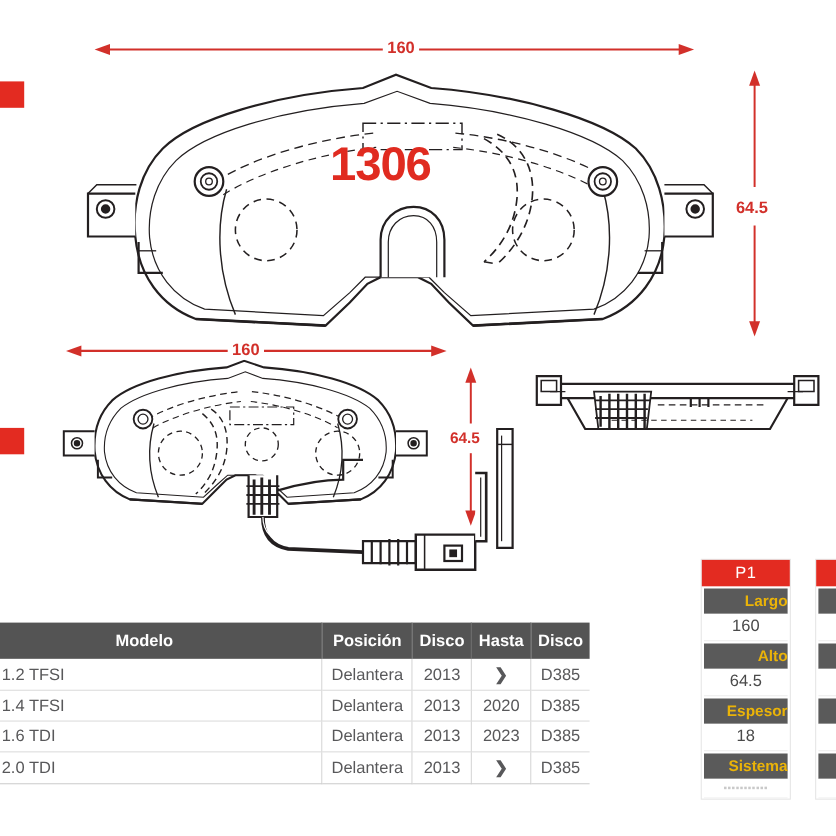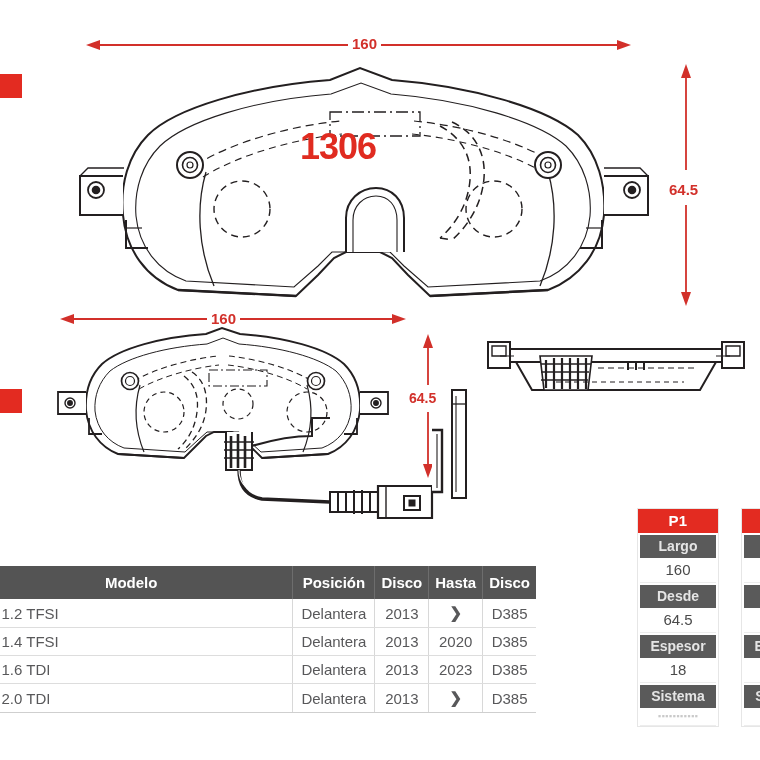--- a/index.html
+++ b/index.html
@@ -40,21 +40,21 @@
     left: 0; top: 0;
     width: 760px; height: 760px;
     pointer-events: none;
   }
 
   
   .part-number {
     position: absolute;
     left: 300px;
     top: 126px;
-    font-size: 36px;
+    font-size: 43px;
     font-weight: bold;
     color: #e02b20;
     letter-spacing: -1px;
     font-family: "Liberation Sans", sans-serif;
   }
 
   
   .dim-label {
     position: absolute;
     color: #d2302a;
@@ -117,31 +117,31 @@
     box-sizing: border-box;
     font-family: "Liberation Sans", sans-serif;
   }
   #spec-card-p1 { left: 637px; }
   #spec-card-p2 { left: 741px; }
 
   .spec-title {
     background: #e32b21;
     color: #ffffff;
     font-size: 15px;
-    font-weight: bold;
+    font-weight: normal;
     text-align: center;
     padding: 3px 0 4px;
     letter-spacing: 0.3px;
   }
   .spec-key {
     background: #5a5a5a;
-    color: #e5e5e5;
+    color: #eab308;
     font-size: 14px;
     font-weight: bold;
-    text-align: center;
+    text-align: right;
     padding: 3px 0 4px;
     margin: 2px 2px 0;
   }
   .spec-val {
     background: #ffffff;
     color: #4a4a4a;
     font-size: 15px;
     text-align: center;
     padding: 3px 0 4px;
     margin: 0 2px;
@@ -435,21 +435,21 @@
         <td class="chev">❯</td>
         <td>D385</td>
       </tr>
     </tbody>
   </table>
 
   <div class="spec-card" id="spec-card-p1">
     <div class="spec-title">P1</div>
     <div class="spec-key">Largo</div>
     <div class="spec-val">160</div>
-    <div class="spec-key">Desde</div>
+    <div class="spec-key">Alto</div>
     <div class="spec-val">64.5</div>
     <div class="spec-key">Espesor</div>
     <div class="spec-val">18</div>
     <div class="spec-key">Sistema</div>
     <div class="spec-val placeholder">▪▪▪▪▪▪▪▪▪▪▪</div>
   </div>
 
   <div class="spec-card" id="spec-card-p2">
     <div class="spec-title">&nbsp;</div>
     <div class="spec-key">Largo</div>

